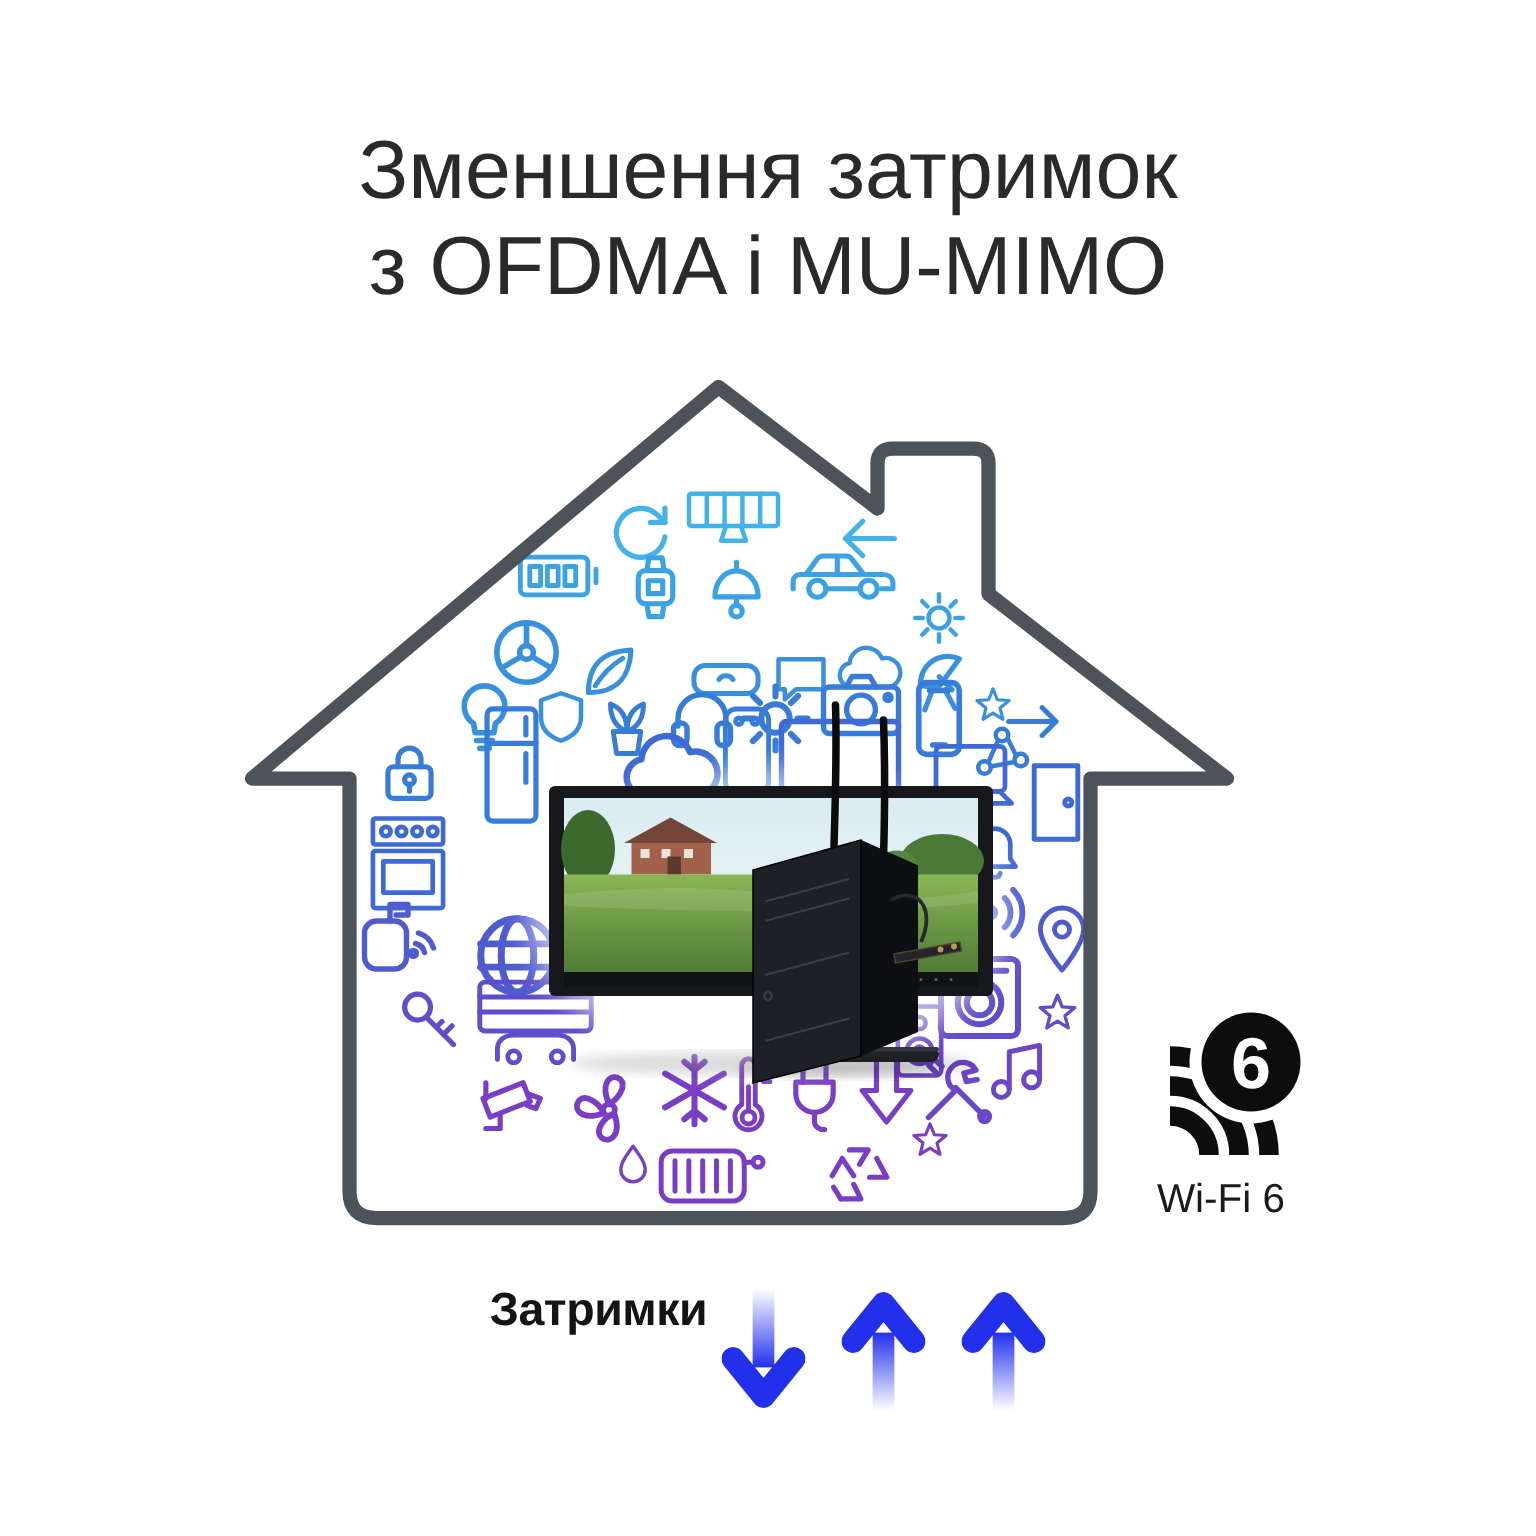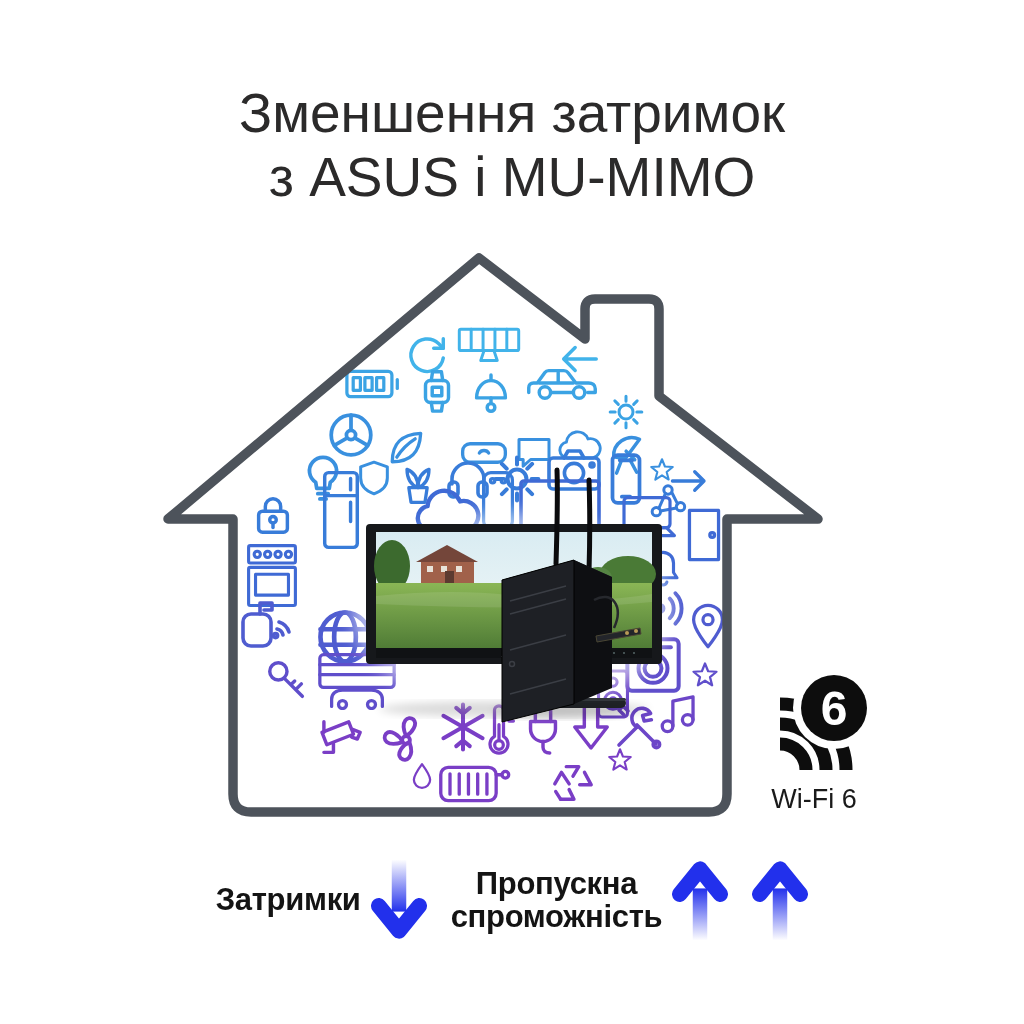--- a/index.html
+++ b/index.html
@@ -4,33 +4,33 @@
 <style>
   html,body{margin:0;padding:0;background:#fff;}
   .stage{position:relative;width:1024px;height:1024px;background:#ffffff;overflow:hidden;
          font-family:Liberation Sans, sans-serif;}
   .title{position:absolute;top:82px;left:0;width:100%;text-align:center;
          font-size:55px;font-weight:300;color:#2b2a2a;line-height:1.16;letter-spacing:0;}
   .scene{position:absolute;left:0;top:0;width:1024px;height:1024px;}
   .wifi-badge{position:absolute;left:756px;top:668px;width:126px;height:150px;}
   .metrics{position:absolute;left:0;top:856px;width:100%;display:flex;justify-content:center;
            align-items:center;gap:24px;}
-  .metric{display:flex;align-items:center;gap:10px;}
+  .metric{display:flex;align-items:flex-start;gap:10px;}
   .metric-label{font-size:31px;font-weight:bold;color:#141414;line-height:1.08;text-align:center;
                 letter-spacing:-0.3px;}
   .arrow-svg{display:block;}
 </style>
 </head>
 <body>
 
 <div class="stage">
 
   <div class="title">
     <div>Зменшення затримок</div>
-    <div>з ASUS і MU-MIMO</div>
+    <div>з OFDMA і MU-MIMO</div>
   </div>
 
   <svg class="scene" viewBox="0 0 1024 1024">
     <defs>
       <linearGradient id="sky" x1="0" y1="0" x2="0" y2="1">
         <stop offset="0" stop-color="#d9ecf2"></stop>
           <stop offset="1" stop-color="#f3f8f8"></stop>
       </linearGradient>
       <linearGradient id="grass" x1="0" y1="0" x2="0" y2="1">
         <stop offset="0" stop-color="#8ab655"></stop>
@@ -420,24 +420,20 @@
 
     <div class="metric">
       <div class="metric-label">Затримки</div>
       <svg class="arrow-svg" width="56" height="88" viewBox="0 0 58 88">
         <rect x="21.5" y="2" width="15" height="54" fill="url(#tailDown)"></rect>
         <polyline points="8,50 29,76 50,50" fill="none" stroke="#2230ec" stroke-width="16" stroke-linecap="round" stroke-linejoin="round"></polyline>
       </svg>
     </div>
 
     <div class="metric">
-      <div class="metric-label">
-        <div>Пропускна</div>
-        <div>спроможність</div>
-      </div>
       <svg class="arrow-svg" width="56" height="88" viewBox="0 0 58 88">
         <rect x="21.5" y="32" width="15" height="54" fill="url(#tailUp)"></rect>
         <polyline points="8,38 29,12 50,38" fill="none" stroke="#2230ec" stroke-width="16" stroke-linecap="round" stroke-linejoin="round"></polyline>
       </svg>
     </div>
 
     <div class="metric">
       <svg class="arrow-svg" width="56" height="88" viewBox="0 0 58 88">
         <rect x="21.5" y="32" width="15" height="54" fill="url(#tailUp)"></rect>
         <polyline points="8,38 29,12 50,38" fill="none" stroke="#2230ec" stroke-width="16" stroke-linecap="round" stroke-linejoin="round"></polyline>

